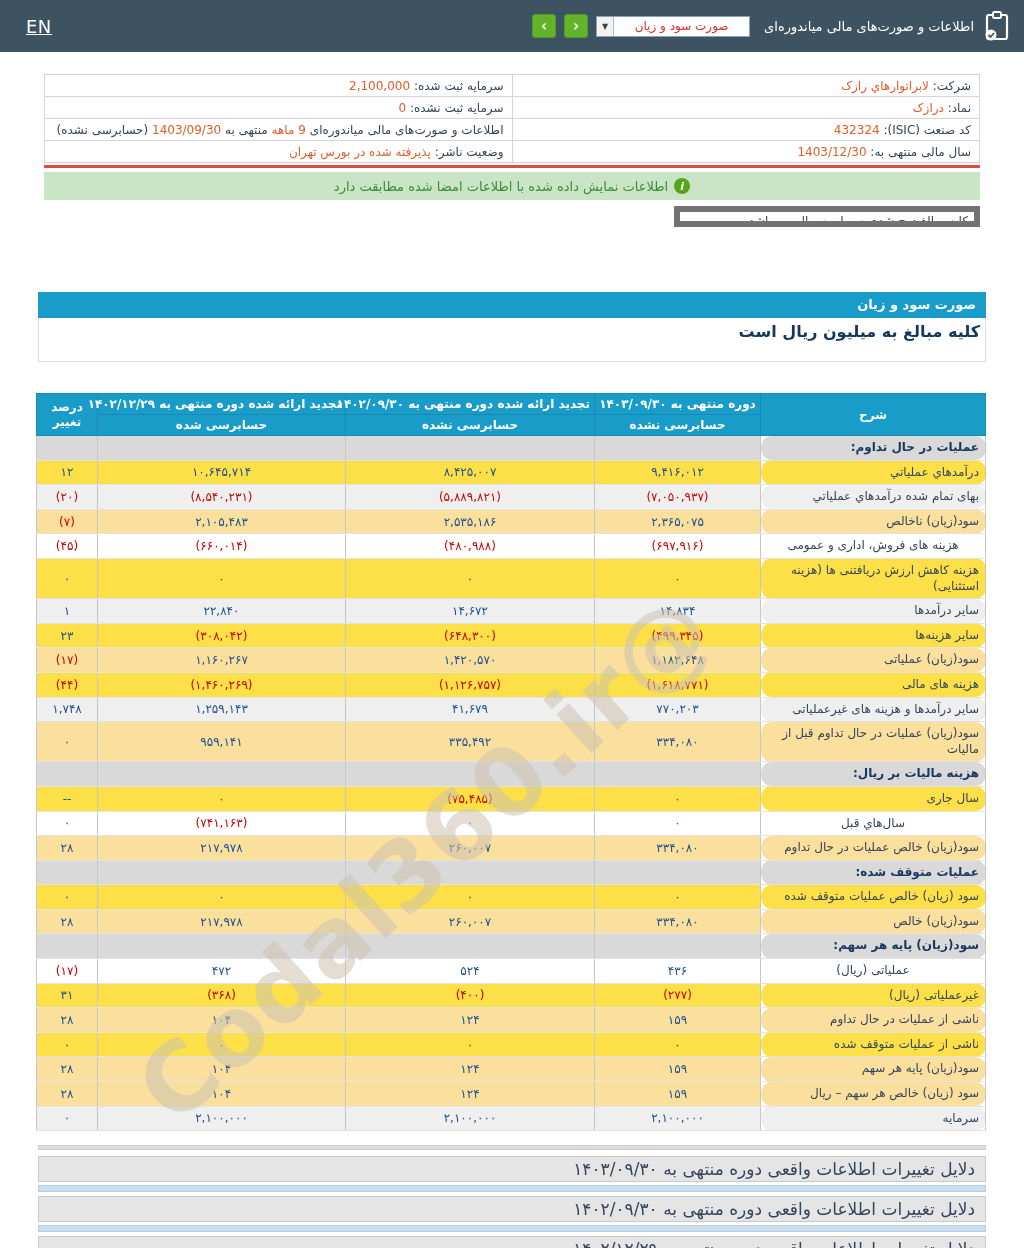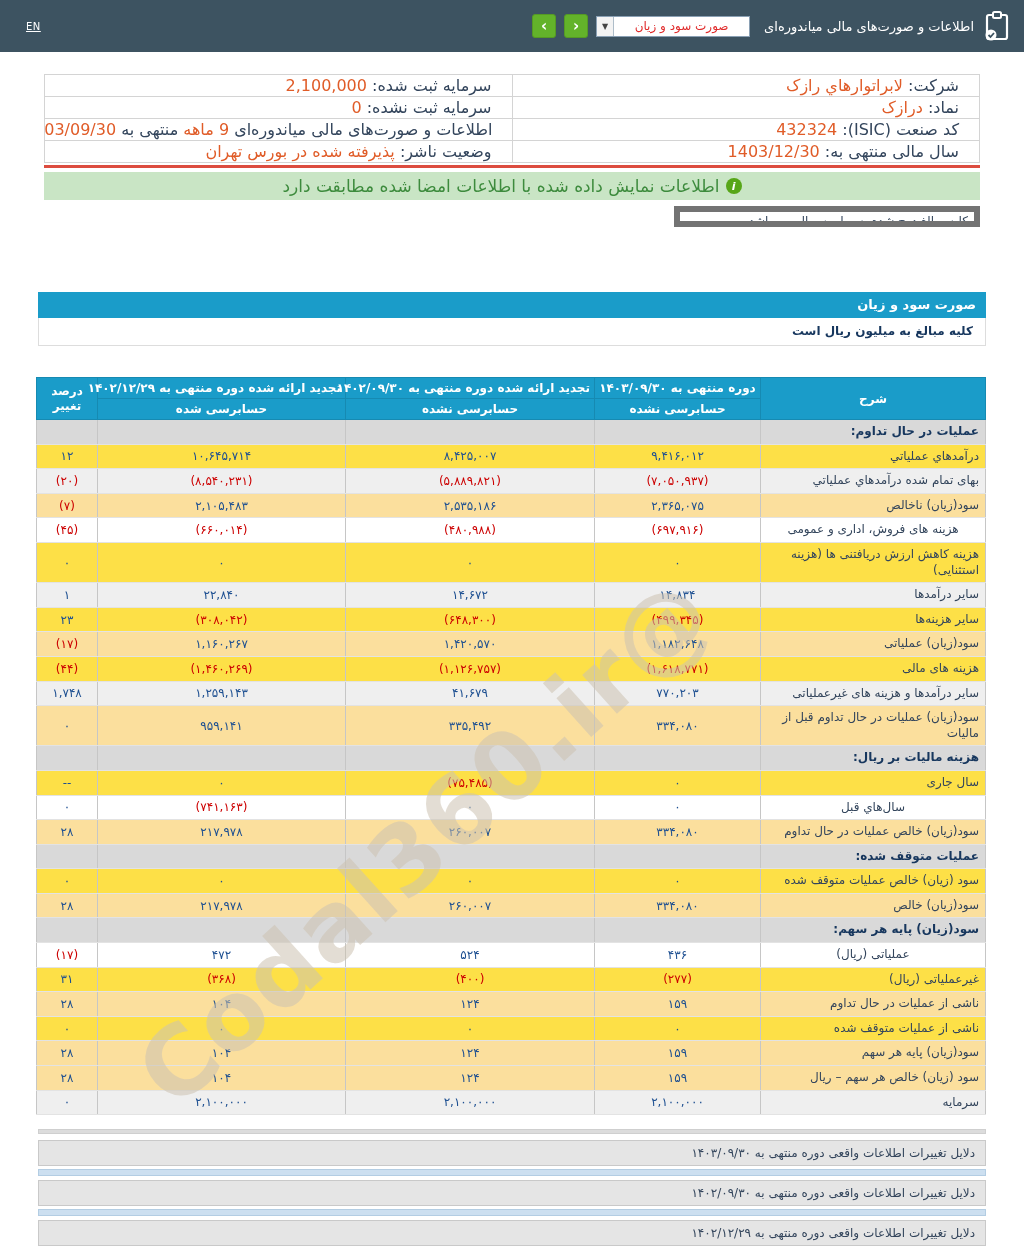--- a/index.html
+++ b/index.html
@@ -11,55 +11,55 @@
   }
   
   .navbar { height:52px; background:#3d5361; display:flex; align-items:center; padding:0 14px; direction:rtl; }
   .clip-icon { width:26px; height:30px; position:relative; flex:0 0 auto; }
   .nav-title { color:#fff; font-size:13px; margin:0 10px 0 14px; white-space:nowrap; }
   .nav-select { display:flex; direction:rtl; width:154px; height:21px; background:#fff; border:1px solid #8aa0b4; align-items:stretch; cursor:pointer; }
   .nav-select .sel-text { flex:1; color:#e02b2b; font-size:12px; text-align:center; line-height:19px; white-space:nowrap; overflow:hidden; }
   .nav-select .sel-arrow { width:17px; border-right:1px solid #aebdc9; background:#f3f3f3; color:#444; font-size:8px; display:flex; align-items:center; justify-content:center; }
   .nav-btn { width:24px; height:24px; border-radius:3px; background:#63b32a; border:1px solid #559a24; color:#fff; font-size:15px; font-weight:bold; display:flex; align-items:center; justify-content:center; margin-right:8px; cursor:pointer; line-height:1; }
   .nav-spacer { flex:1; }
-  .en-link { color:#fff; font-size:10px; text-decoration:underline; letter-spacing:.5px; margin-left:12px; cursor:pointer; font-family:"DejaVu Sans",sans-serif; }
+  .en-link { color:#fff; font-size:18px; text-decoration:underline; letter-spacing:.5px; margin-left:12px; cursor:pointer; font-family:"DejaVu Sans",sans-serif; }
   
   .info-wrap { margin:22px 44px 0 44px; }
   .info-table { width:100%; border-collapse:collapse; table-layout:fixed; }
-  .info-table td { border:1px solid #d4d4d4; height:22px; padding:1px 20px; font-size:16px; color:#33455c; vertical-align:middle; white-space:nowrap; overflow:hidden;margin-top:20px; }
+  .info-table td { border:1px solid #d4d4d4; height:22px; padding:1px 8px; font-size:12px; color:#33455c; vertical-align:middle; white-space:nowrap; overflow:hidden;margin-top:20px; }
   .seg-n { color:#33455c; }
   .seg-o { color:#e05c28; }
   .red-line { height:3px; background:#dc4c3f; margin:0 44px; }
   
   .banner { margin:4px 44px 0 44px; height:28px; background:#c9e5c5; display:flex; align-items:center; justify-content:center; gap:6px; }
-  .banner .txt { color:#3d8b3d; font-size:17px; }
+  .banner .txt { color:#3d8b3d; font-size:13px; }
   .info-i { width:16px; height:16px; border-radius:50%; background:#57a618; color:#fff; font-size:11px; font-weight:bold; display:flex; align-items:center; justify-content:center; font-style:italic; flex:0 0 auto; }
   .note-box { margin:6px 0 0 0; position:absolute; right:44px; width:306px; height:21px; border:6px solid #737373; background:#fff; color:#33455c; font-size:12px; line-height:19px; padding:0 6px; white-space:nowrap; overflow:hidden; }
   
   .statement { margin:92px 38px 0 38px; position:relative; }
   .stmt-title { height:26px; background:#1a9cc9; color:#fff; font-weight:bold; font-size:13px; line-height:26px; padding:0 10px; }
-  .stmt-sub { height:28px; background:#fff; border:1px solid #ddd; border-top:none; color:#17375e; font-weight:bold; font-size:12px; line-height:27px; padding:0 12px; }
+  .stmt-sub { height:44px; background:#fff; border:1px solid #ddd; border-top:none; color:#17375e; font-weight:bold; font-size:16px; line-height:27px; padding:0 5px; }
   .tbl-wrap { position:relative; margin-top:31px; }
   table.data { width:100%; border-collapse:collapse; table-layout:fixed; }
   table.data th { background:#1a9cc9; color:#fff; font-weight:bold; font-size:12px; border:1px solid #168ab2; padding:3px 4px; white-space:nowrap; overflow:visible; }
   table.data th.wrap { white-space:normal; line-height:1.25; }
   table.data td { border-left:1px solid #c6c6c6; border-right:1px solid #c6c6c6; border-top:1px solid #e3e3e3; border-bottom:1px solid #e3e3e3; padding:4px 6px; height:24px; font-size:12px; vertical-align:middle; }
-  td.desc { text-align:right; color:#33455c; line-height:1.3; }
+  td.desc { text-align:right; color:#33455c; line-height:1.3;border-radius:11px; }
   td.val { text-align:center; color:#1d4f91; direction:ltr; unicode-bidi:embed; }
   td.val.neg { color:#cc0000; }
   tr.sec td { background:#d9d9d9; font-weight:bold; color:#17375e; }
   tr.blue td { background:#fde047; }
   tr.yellow td { background:#fbdf9d; }
   tr.white td { background:#ffffff;text-align:center; }
   tr.lightgray td { background:#efefef;margin-top:24px; }
   .watermark { position:absolute; left:115px; top:655px; transform:rotate(-42deg); transform-origin:0 50%; font-size:95px; font-weight:bold; color:#cdc3b2; opacity:.55; letter-spacing:2px; pointer-events:none; z-index:4; font-family:"DejaVu Sans",sans-serif; white-space:nowrap; }
   
   .footer { margin:14px 38px 0 38px; }
   .thin-strip { height:5px; background:#dcdcdc; border:1px solid #cfcfcf; margin-bottom:6px; }
-  .link-row { height:26px; background:#e5e5e5; border:1px solid #c9c9c9; color:#33455c; font-size:12px; line-height:24px; padding:0 10px; cursor:pointer; }
+  .link-row { height:26px; background:#e5e5e5; border:1px solid #c9c9c9; color:#33455c; font-size:17px; line-height:24px; padding:0 10px; cursor:pointer; }
   .blue-strip { height:7px; background:#ccdff0; border:1px solid #b3cde3; margin:3px 0 4px 0; }
   
   .clip-icon svg { display:block; }
 </style>
 </head>
 <body>
 
 <div class="navbar">
   <span class="clip-icon">
     <svg width="26" height="30" viewBox="0 0 26 30">

